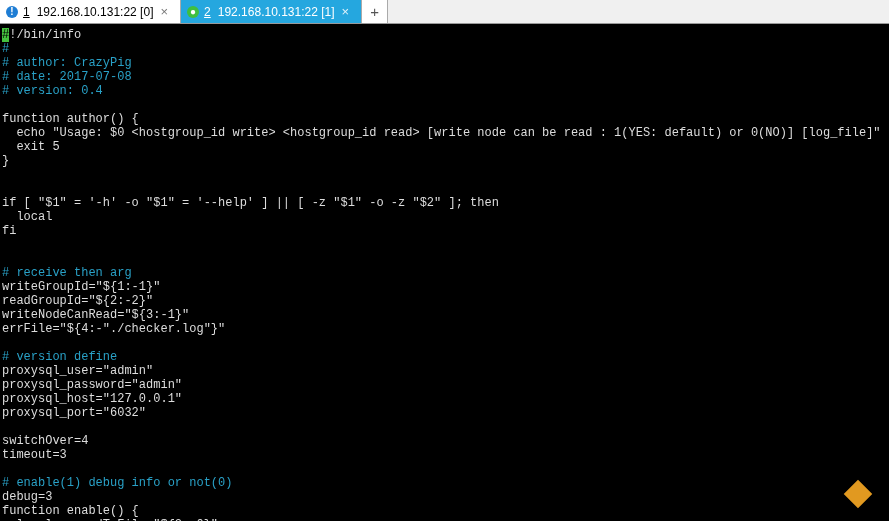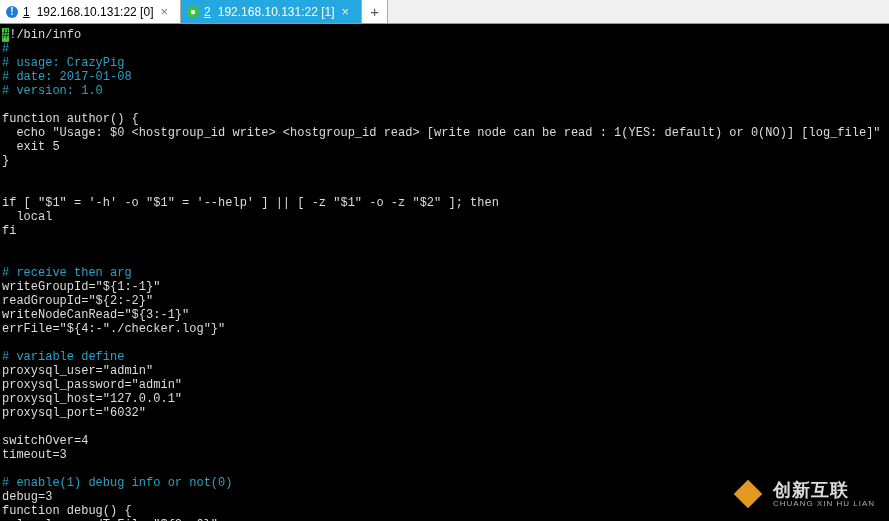--- a/index.html
+++ b/index.html
@@ -88,57 +88,53 @@
     <span class="dot dot-green">●</span>
     <span class="num">2</span>
     <span>192.168.10.131:22 [1]</span>
     <span class="close">×</span>
   </div>
   <div class="newtab">+</div>
 </div>
 
 <div class="terminal"><span class="cursor">#</span><span>!/bin/info</span>
 <span class="comment">#</span>
-<span class="comment"># usage: CrazyPig</span>
-<span class="comment"># date: 2017-01-08</span>
-<span class="comment"># version: 1.0</span>
+<span class="comment"># author: CrazyPig</span>
+<span class="comment"># date: 2017-07-08</span>
+<span class="comment"># version: 0.4</span>
 
 <span>function author() {</span>
 <span>  echo "Usage: $0 &lt;hostgroup_id write&gt; &lt;hostgroup_id read&gt; [write node can be read : 1(YES: default) or 0(NO)] [log_file]"</span>
 <span>  exit 5</span>
 <span>}</span>
 
 
 <span>if [ "$1" = '-h' -o "$1" = '--help' ] || [ -z "$1" -o -z "$2" ]; then</span>
 <span>  local</span>
 <span>fi</span>
 
 
 <span class="comment"># receive then arg</span>
 <span>writeGroupId="${1:-1}"</span>
 <span>readGroupId="${2:-2}"</span>
 <span>writeNodeCanRead="${3:-1}"</span>
 <span>errFile="${4:-"./checker.log"}"</span>
 
-<span class="comment"># variable define</span>
+<span class="comment"># version define</span>
 <span>proxysql_user="admin"</span>
 <span>proxysql_password="admin"</span>
 <span>proxysql_host="127.0.0.1"</span>
 <span>proxysql_port="6032"</span>
 
 <span>switchOver=4</span>
 <span>timeout=3</span>
 
 <span class="comment"># enable(1) debug info or not(0)</span>
 <span>debug=3</span>
-<span>function debug() {</span>
+<span>function enable() {</span>
 <span>  local appendToFile="${2:-0}"</span>
 </div>
 
 <div class="logo">
   <svg viewBox="0 0 100 100">
     <path d="M50 8 L92 50 L50 92 L8 50 Z M50 26 L74 50 L50 74 L26 50 Z" fill="#f5a623"></path>
   </svg>
-  <div>
-    <div class="cn">创新互联</div>
-    <div class="py">CHUANG XIN HU LIAN</div>
-  </div>
 </div>
 
 </body></html>

